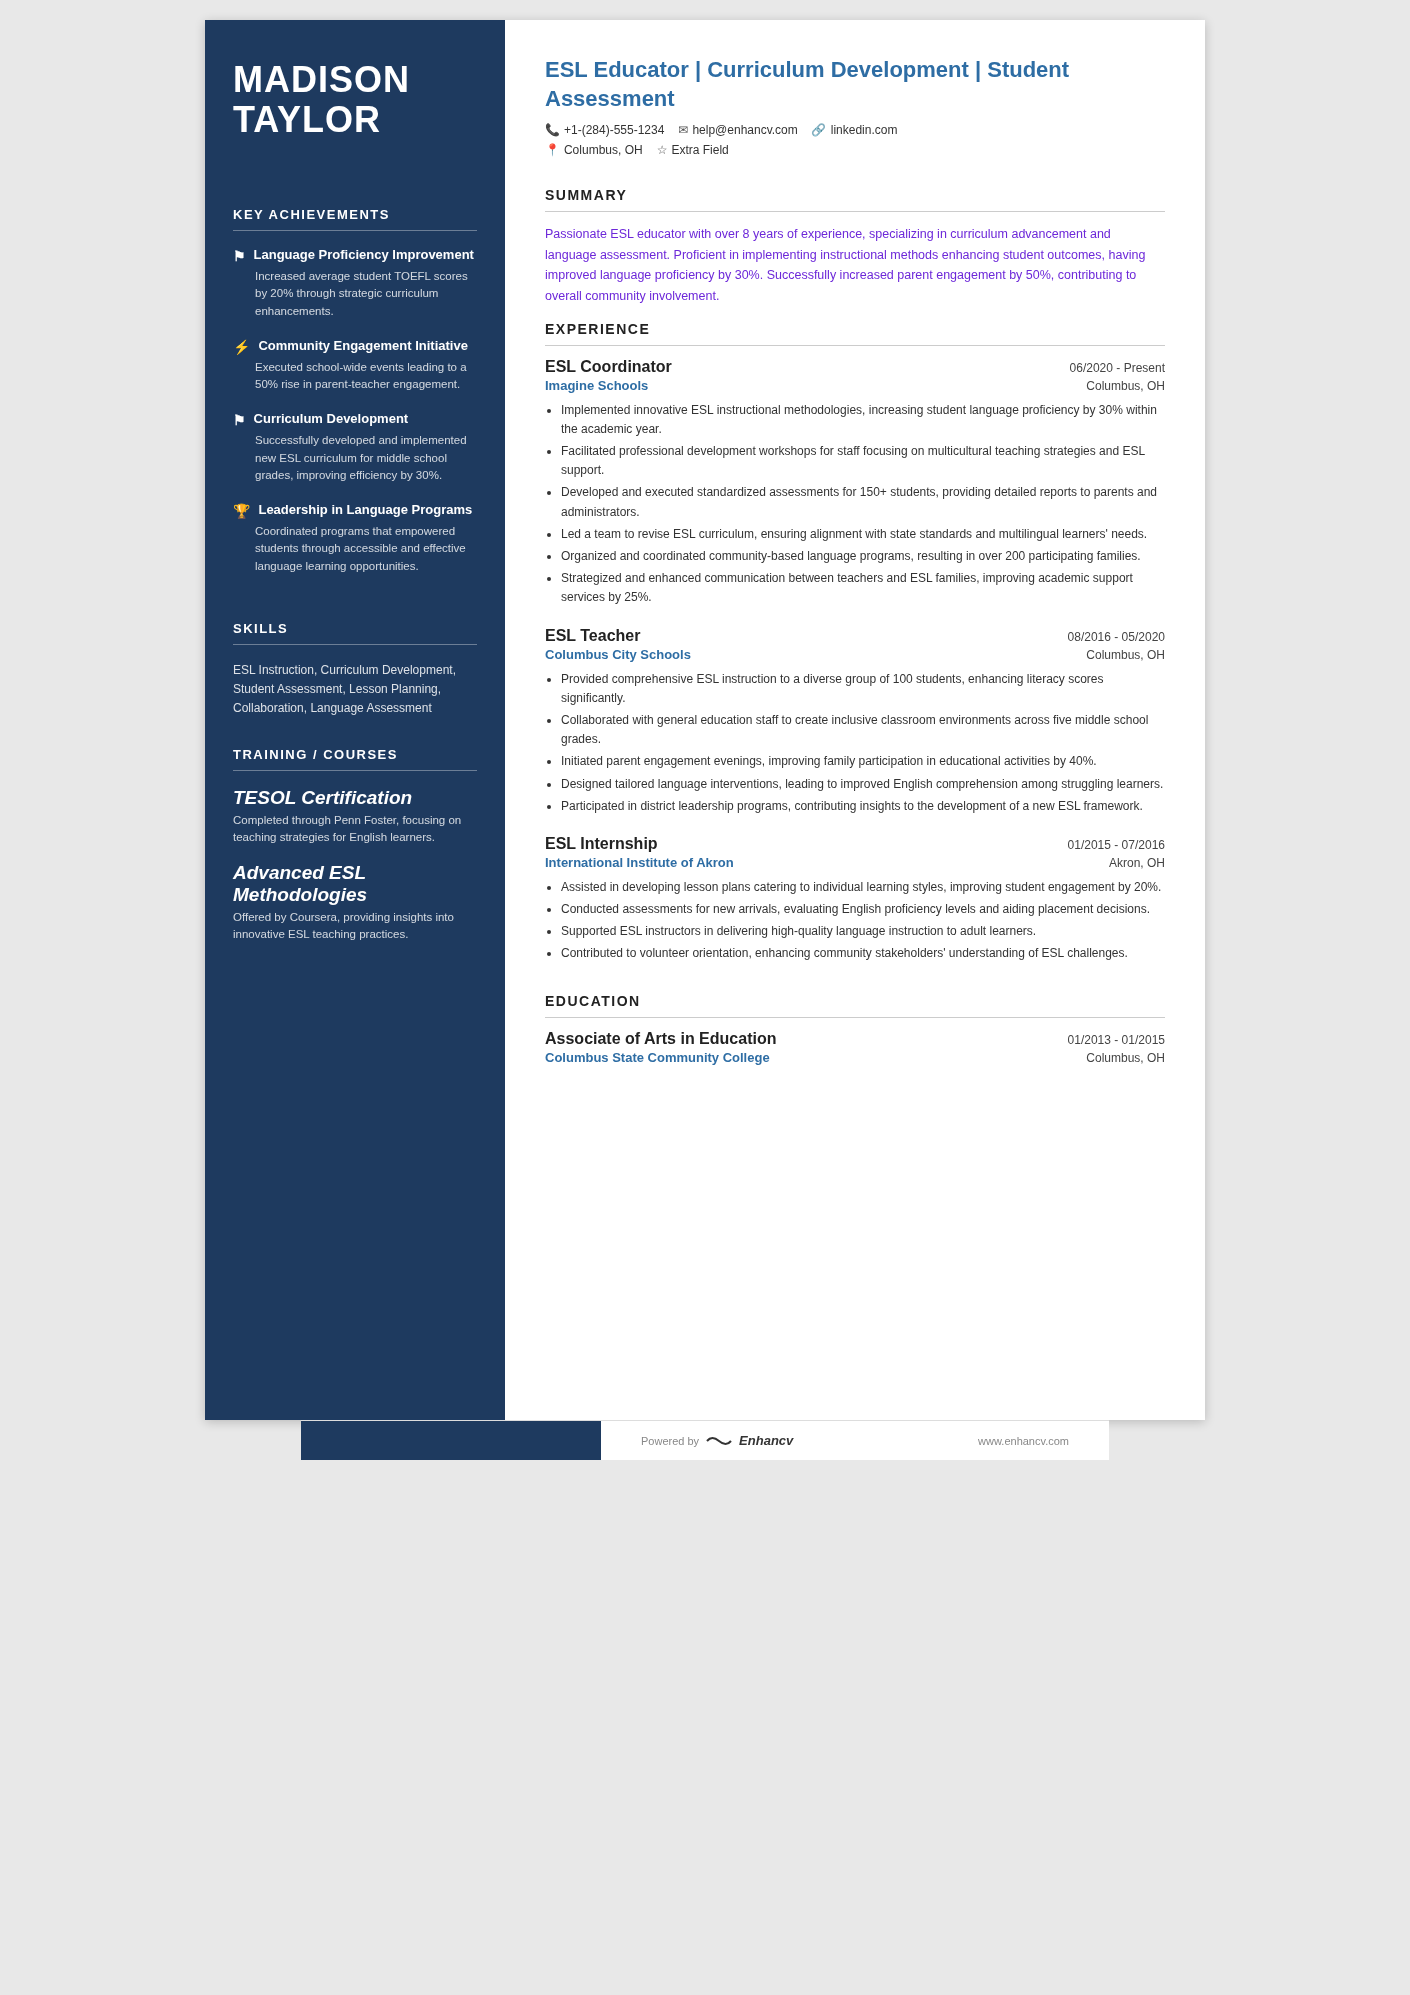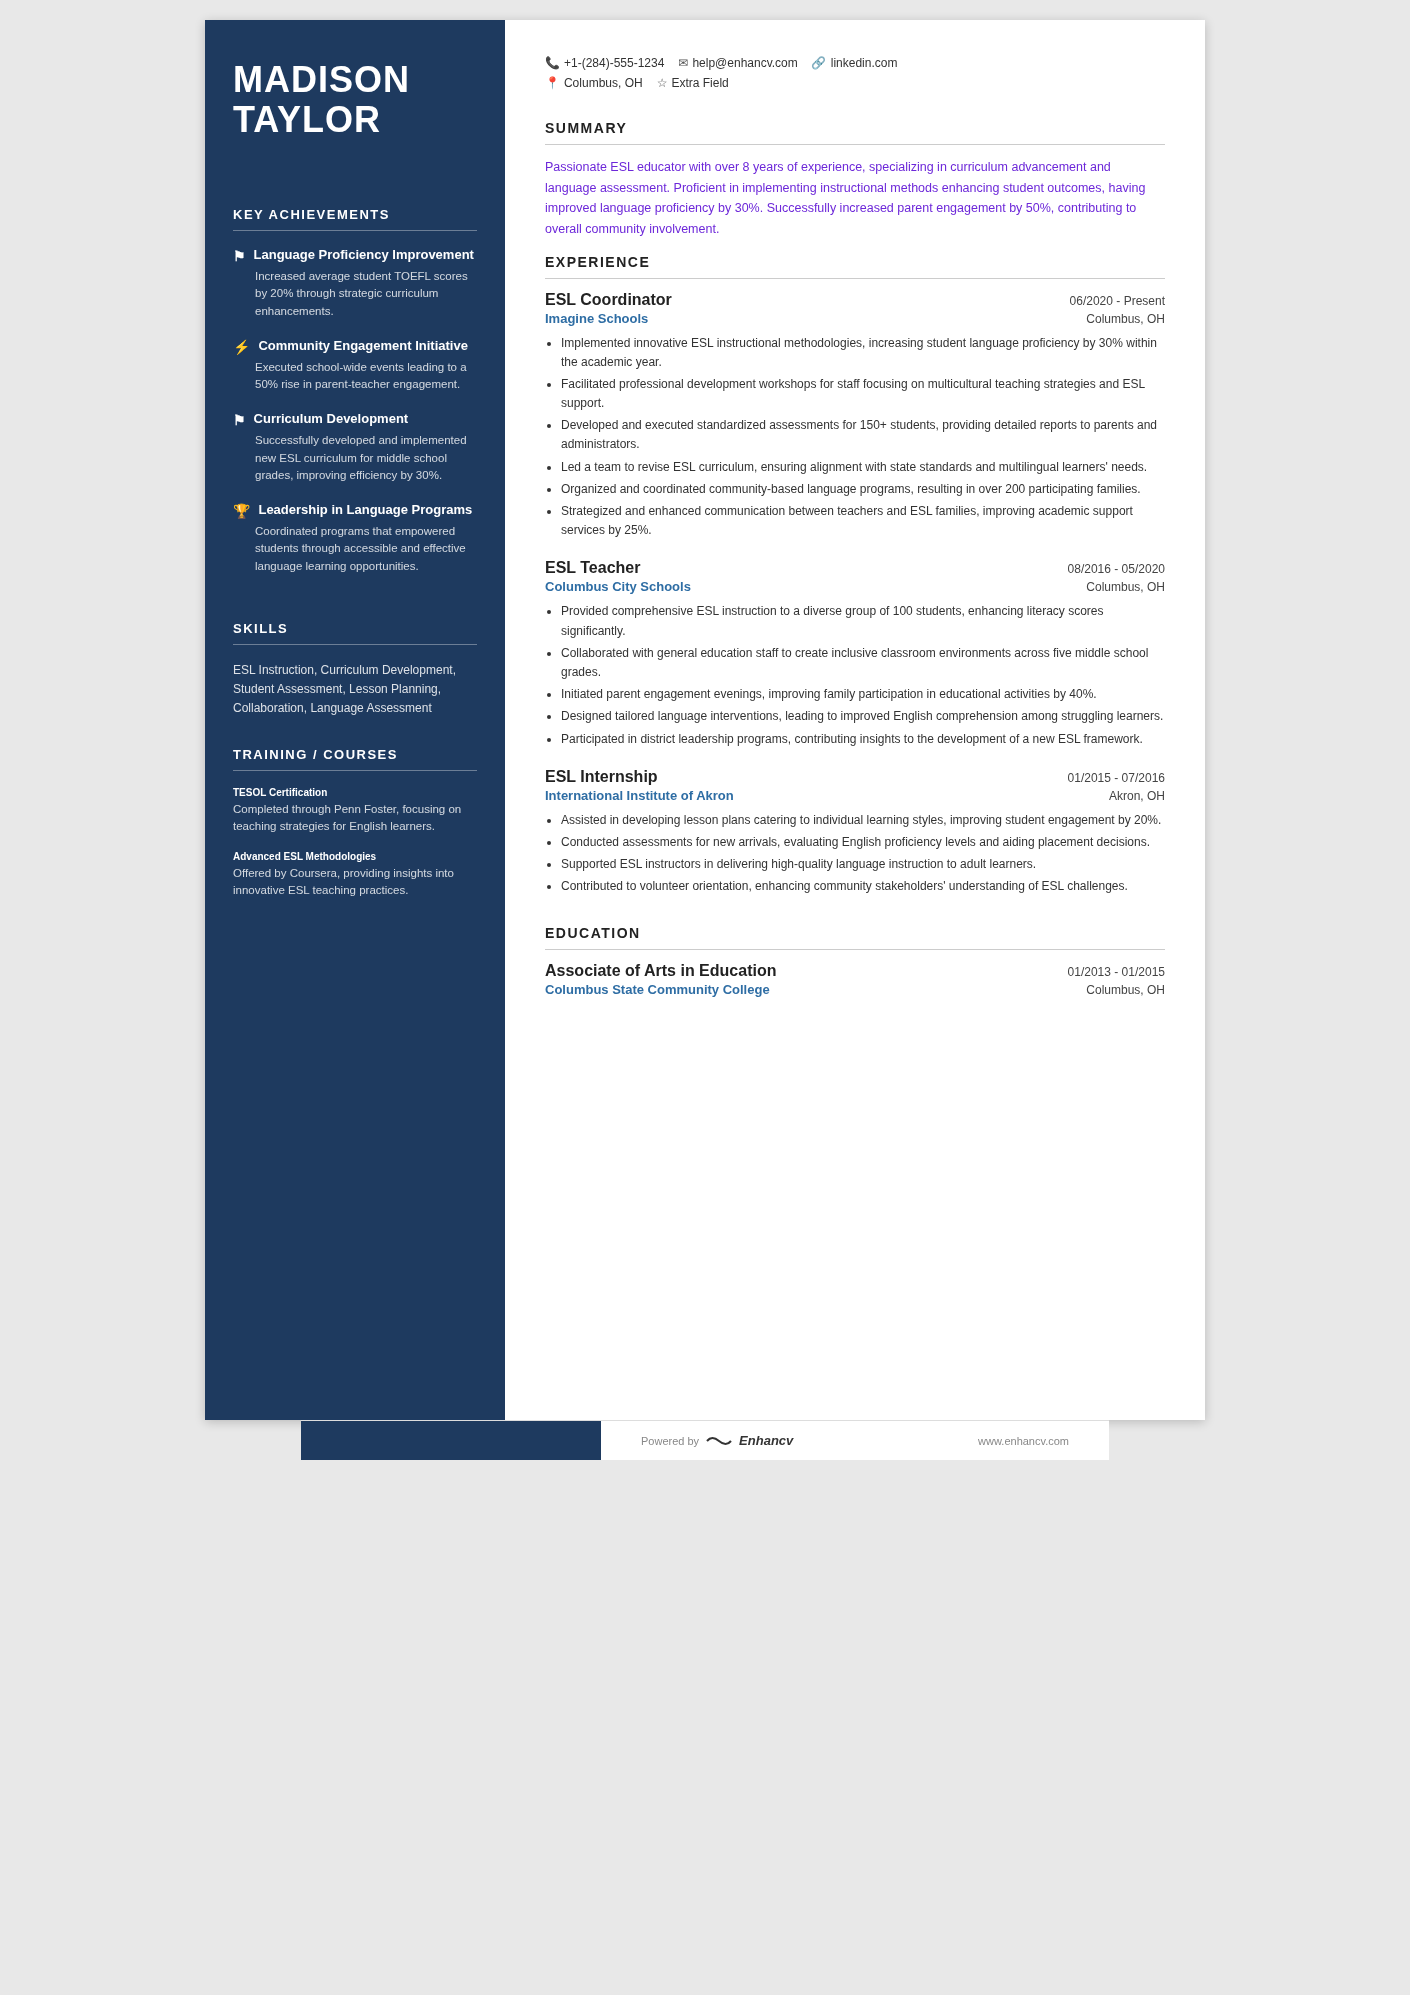--- a/index.html
+++ b/index.html
@@ -74,24 +74,25 @@
     }
     .skills-text {
       font-size: 12px;
       color: rgba(255,255,255,0.85);
       line-height: 1.6;
     }
     .training-item {
       margin-bottom: 16px;
     }
     .training-title {
-      font-size: 10px;
+      font-size: 19px;
       font-weight: 700;
       color: #fff;
       margin-bottom: 3px;
+      font-style: italic;
     }
     .training-desc {
       font-size: 11.5px;
       color: rgba(255,255,255,0.8);
       line-height: 1.5;
     }
     
     .main-content {
       flex: 1;
       padding: 36px 40px 36px 40px;
@@ -298,20 +299,21 @@
           <div class="training-desc">Completed through Penn Foster, focusing on teaching strategies for English learners.</div>
         </div>
         <div class="training-item">
           <div class="training-title">Advanced ESL Methodologies</div>
           <div class="training-desc">Offered by Coursera, providing insights into innovative ESL teaching practices.</div>
         </div>
       </div>
     </div>
 
     <div class="main-content">
+      <div class="main-headline">ESL Educator | Curriculum Development | Student Assessment</div>
 
       <div class="contact-row">
         <div class="contact-item">
           <span class="contact-icon">📞</span>
           <span>+1-(284)-555-1234</span>
         </div>
         <div class="contact-item">
           <span class="contact-icon">✉</span>
           <span>help@enhancv.com</span>
         </div>

